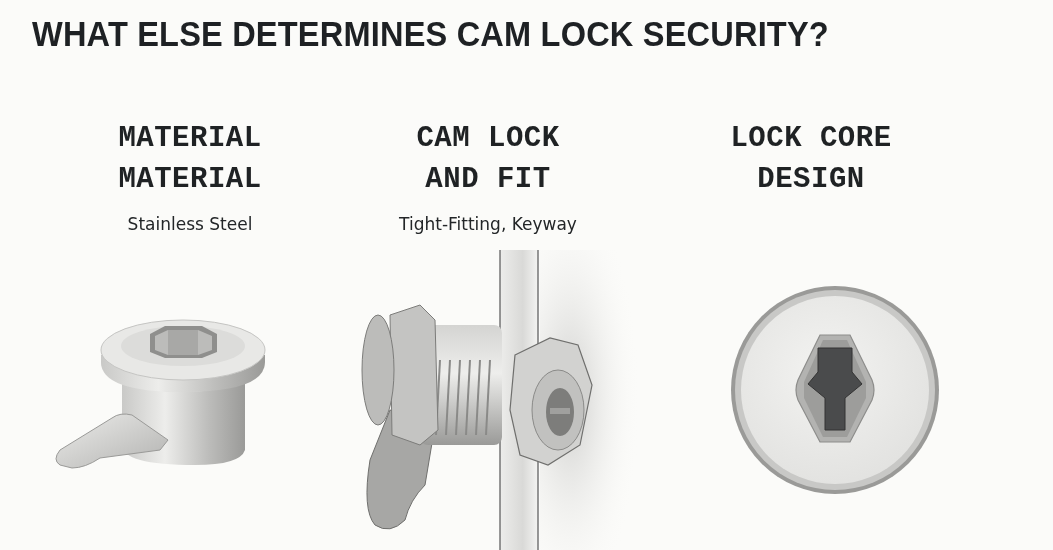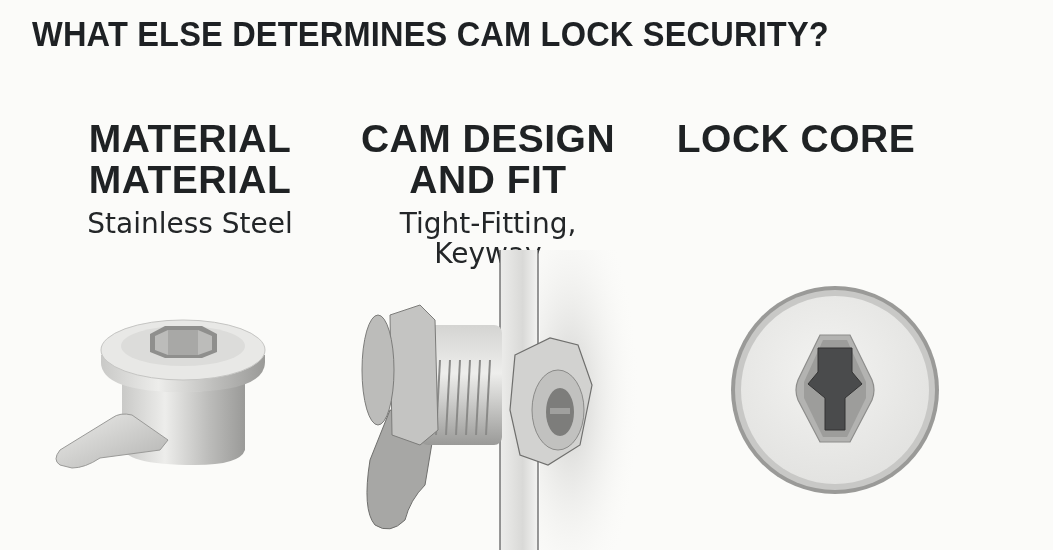--- a/index.html
+++ b/index.html
@@ -15,53 +15,54 @@
     font-family:"Liberation Sans", sans-serif;
     font-weight:bold; font-size:35px; letter-spacing:0.2px;
     color:#1e2124;
     transform:scaleX(0.93); transform-origin:left top;
     white-space:nowrap;
   }
   .col {
     position:absolute; top:118px; text-align:center;
   }
   .col .h {
-    font-family:Liberation Sans, sans-serif;
-    font-weight:bold; font-size:39px; line-height:41px;
+    font-family:Liberation Mono, monospace;
+    font-weight:bold; font-size:29px; line-height:41px;
     color:#1f2224; letter-spacing:0.5px;
   }
   .col .sub {
     font-family:"DejaVu Sans", sans-serif;
-    font-size:28px; line-height:30px; margin-top:9px;
+    font-size:17px; line-height:30px; margin-top:9px;
     color:#232628;
   }
   #c1 { left:60px; width:260px; }
   #c2 { left:343px; width:290px; }
-  #c3 { left:661px; width:270px; }
+  #c3 { left:676px; width:270px; }
   .illus { position:absolute; }
 </style>
 </head>
 <body>
 
 <div class="title">WHAT ELSE DETERMINES CAM LOCK SECURITY?</div>
 
 <div class="col" id="c1">
   <div class="h">MATERIAL</div>
   <div class="h">MATERIAL</div>
   <div class="sub">Stainless Steel</div>
 </div>
 
 <div class="col" id="c2">
-  <div class="h">CAM DESIGN</div>
+  <div class="h">CAM LOCK</div>
   <div class="h">AND FIT</div>
   <div class="sub">Tight-Fitting, Keyway</div>
 </div>
 
 <div class="col" id="c3">
   <div class="h">LOCK CORE</div>
+  <div class="h">DESIGN</div>
 </div>
 
 <svg class="illus" style="left:40px;top:300px" width="260" height="200" viewBox="0 0 260 200">
   <defs>
     <linearGradient id="g1body" x1="0" x2="1" y1="0" y2="0">
       <stop offset="0" stop-color="#c9c9c7"></stop>
       <stop offset="0.35" stop-color="#ededeb"></stop>
       <stop offset="0.7" stop-color="#bdbdbb"></stop>
       <stop offset="1" stop-color="#9a9a98"></stop>
     </linearGradient>

